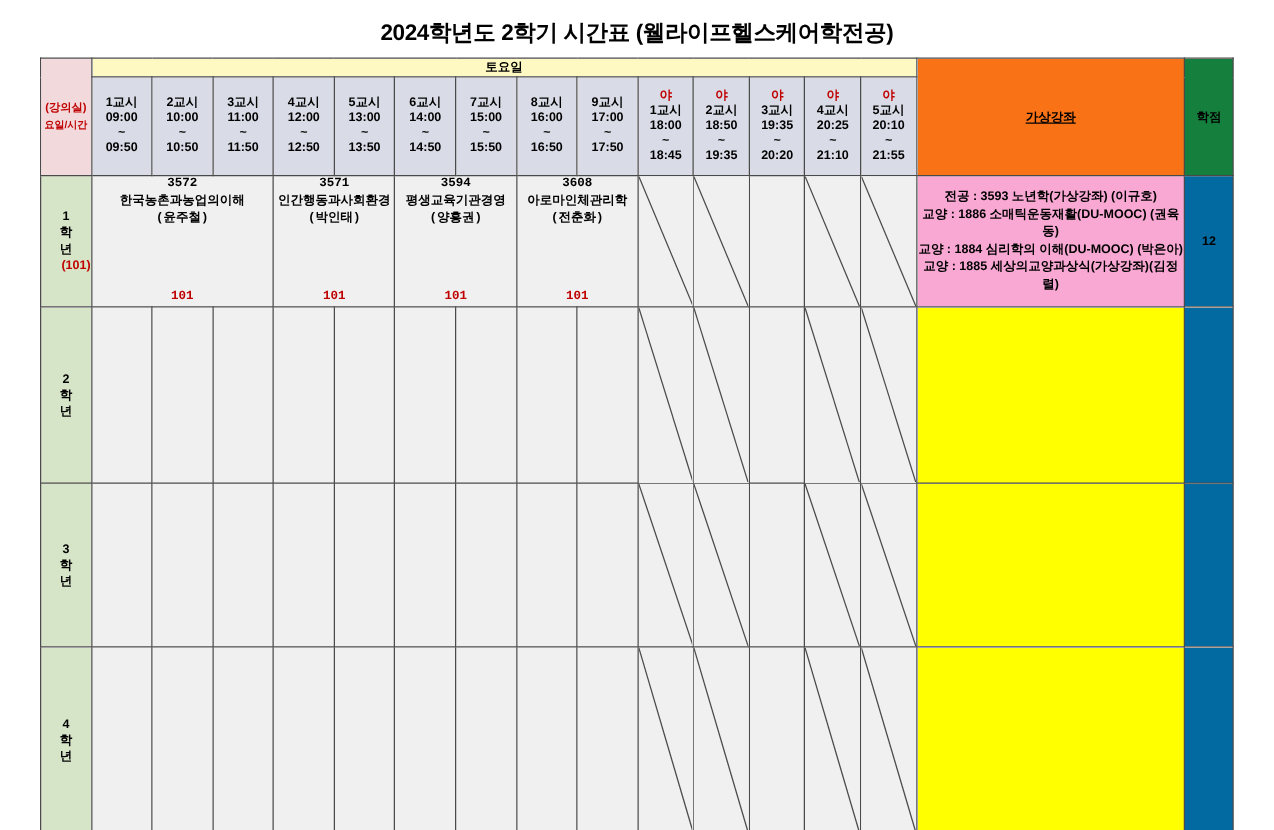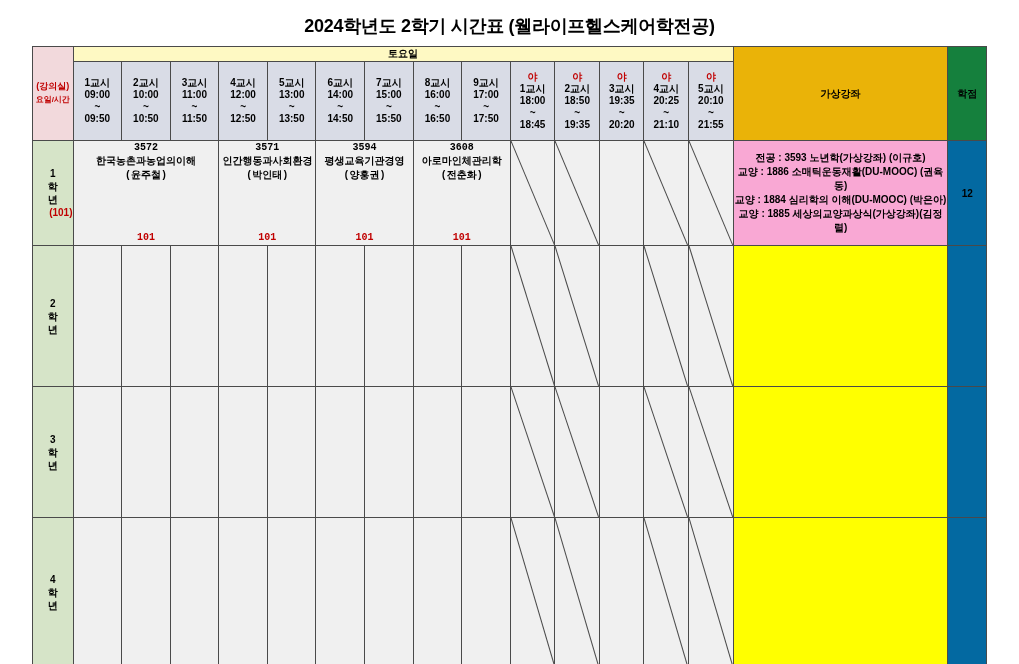--- a/index.html
+++ b/index.html
@@ -84,23 +84,24 @@
     background: #d9dce6;
     height: 78px;
     font-size: 9.5px;
     line-height: 12px;
     font-weight: bold;
   }
   .period-hdr .night {
     color: #c00000;
   }
   .virtual-hdr {
-    background: #eab308;
+    background: #f97316;
     font-size: 11px;
     font-weight: bold;
+    text-decoration: underline;
   }
   .credit-hdr {
     background: #15803d;
     font-size: 10px;
     font-weight: bold;
     width: 38px;
   }
   .grade-cell {
     background: #d6e4c8;
     font-size: 10px;

